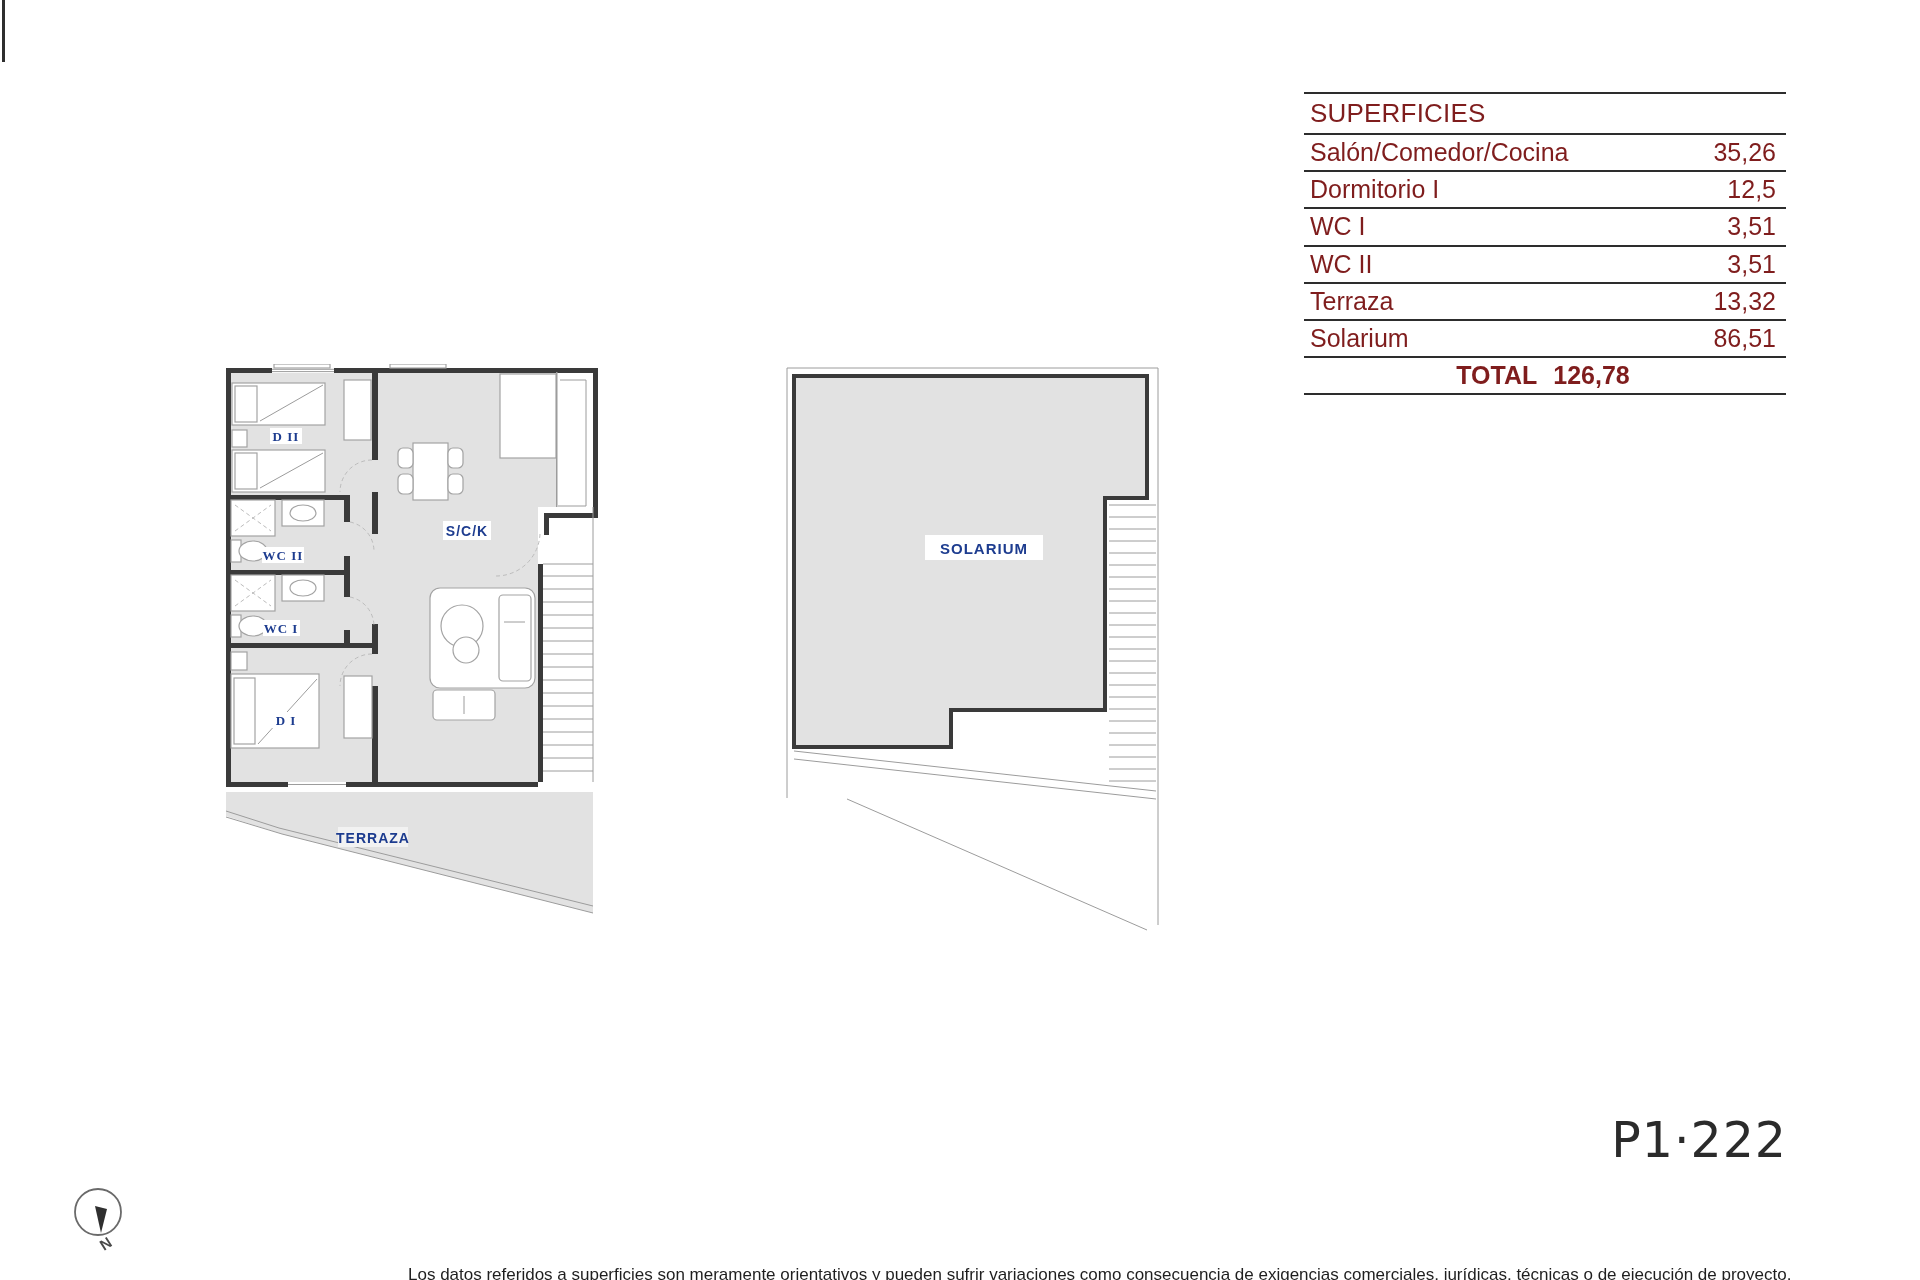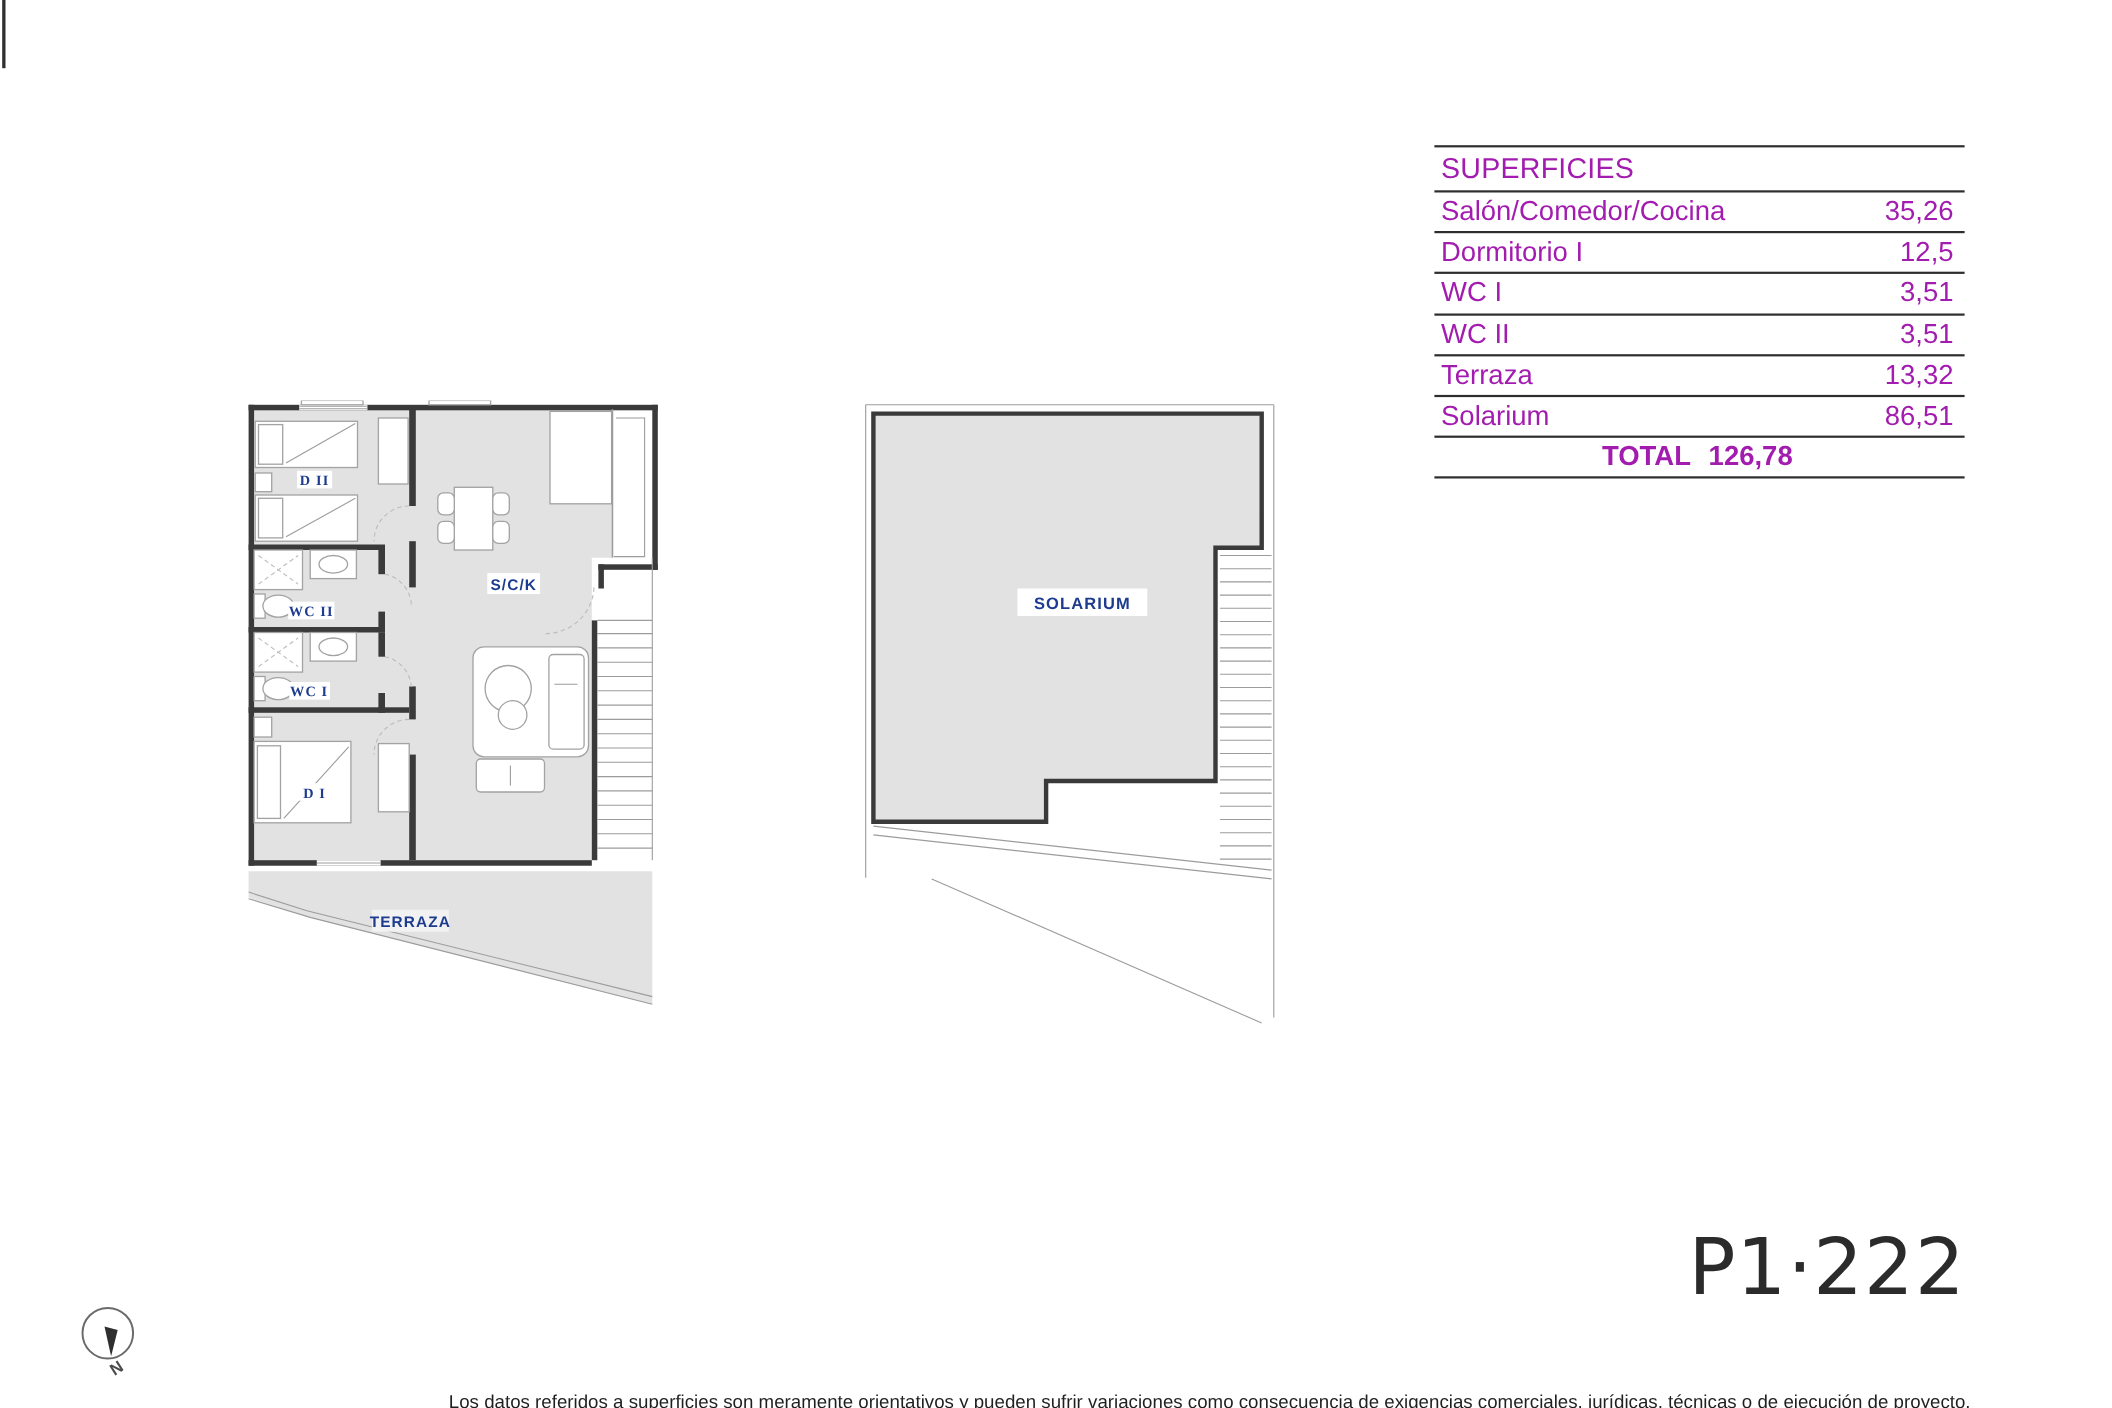--- a/index.html
+++ b/index.html
@@ -3,21 +3,21 @@
 <meta charset="utf-8">
 <style>
   html,body{margin:0;padding:0;}
   body{
     width:1920px;height:1280px;position:relative;overflow:hidden;
     background:#ffffff;font-family:"Liberation Sans",sans-serif;
   }
   
   .frame-tick{position:absolute;left:2px;top:0;width:3px;height:62px;background:#2e2e2e;}
   
-  .surfaces{position:absolute;left:1304px;top:92px;width:482px;border-top:2px solid #2d2d2d;color:#a21caf;margin-top:40px;}
+  .surfaces{position:absolute;left:1304px;top:92px;width:482px;border-top:2px solid #2d2d2d;color:#7f1d1d;}
   .thead{height:39px;border-bottom:2px solid #2d2d2d;display:flex;align-items:center;
          padding-left:6px;font-size:26px;letter-spacing:0.2px;}
   .trow{height:35.2px;border-bottom:2px solid #2d2d2d;display:flex;align-items:center;
         justify-content:space-between;font-size:25px;padding-left:6px;padding-right:10px;gap:16px;}
   .trow.bold{font-weight:bold;justify-content:center;}
   
   .plan{position:absolute;}
   .plan-left{left:222px;top:364px;}
   .plan-right{left:785px;top:365px;}
   svg text.rlabel{font-family:"Liberation Serif",serif;font-weight:bold;font-size:13px;
@@ -25,21 +25,21 @@
   svg text.blabel{font-family:"Liberation Sans",sans-serif;font-weight:bold;fill:#1d3c8f;
                   letter-spacing:1px;text-anchor:middle;}
   .furn{fill:#ffffff;stroke:#a3a3a3;stroke-width:1.2;}
   .thin{stroke:#9c9c9c;stroke-width:1;fill:none;}
   .dash{stroke:#bcbcbc;stroke-width:1;fill:none;stroke-dasharray:4 3;}
   .wall{fill:#3a3a3a;}
   
   .compass{position:absolute;left:58px;top:1173px;}
   
   .plan-code{position:absolute;right:133px;top:1116px;font-family:"DejaVu Sans",sans-serif;
-             font-size:71px;line-height:1;color:#2b2b2b;letter-spacing:1px;}
+             font-size:49px;line-height:1;color:#2b2b2b;letter-spacing:1px;}
   
   .disclaimer{position:absolute;left:408px;top:1265px;font-size:17px;color:#1f1f1f;white-space:nowrap;}
 </style>
 </head>
 <body>
 
 <div class="frame-tick"></div>
 
 <div class="surfaces">
   <div class="thead">SUPERFICIES</div>

